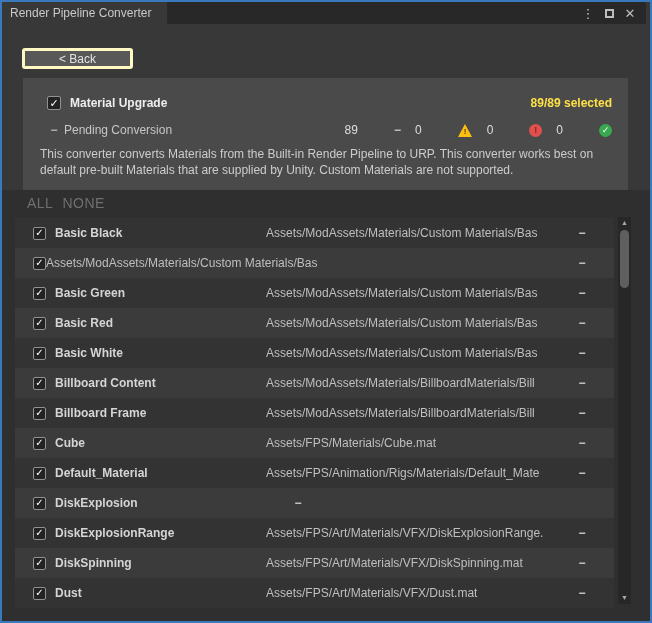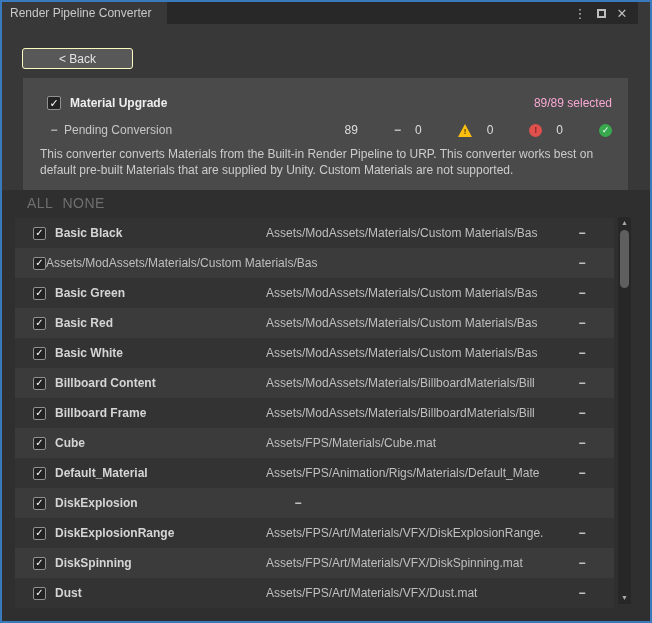--- a/index.html
+++ b/index.html
@@ -6,57 +6,57 @@
   *{box-sizing:border-box;font-family:"Liberation Sans","DejaVu Sans",sans-serif;}
 
   .window{
     position:relative;width:652px;height:623px;
     border:2px solid var(--accent,#3A79BC);
     background:#383838;overflow:hidden;
   }
 
   
   .titlebar{
-    position:absolute;top:0;left:0;right:12px;height:22px;
+    position:absolute;top:0;left:0;right:4px;height:22px;
     background:#282828;display:flex;align-items:stretch;
   }
   .tab{
     width:165px;background:#383838;display:flex;align-items:center;
     padding-left:8px;cursor:default;
   }
   .tab-title{font-size:12px;color:#c9c9c9;white-space:nowrap;}
   .controls{margin-left:auto;display:flex;align-items:center;gap:7px;padding-right:9px;}
   .ctrl{color:#bdbdbd;cursor:pointer;display:flex;align-items:center;justify-content:center;width:14px;height:16px;}
   .ctrl.kebab{font-size:13px;line-height:1;}
   .maxbox{width:9px;height:9px;border:2px solid #bdbdbd;display:inline-block;}
   .ctrl.close{font-size:13px;line-height:1;}
 
   
   .back{
     position:absolute;top:46px;left:20px;width:111px;height:21px;
-    background:#585858;border:1px solid #fef9c3;border-radius:3px;
+    background:#585858;border:3px solid #fef9c3;border-radius:3px;
     color:#e4e4e4;font-size:12px;cursor:pointer;padding:0;
   }
 
   
   .panel{
     position:absolute;top:76px;left:21px;width:605px;height:112px;
     background:#4a4a4a;padding:16px 16px 0 17px;
   }
   .prow{display:flex;align-items:center;height:18px;}
   .prow.first{margin-left:7px;margin-bottom:9px;}
   .prow.second{margin-left:7px;margin-bottom:7px;}
   .cb{
     width:14px;height:14px;background:#232323;border:1px solid #919191;
     border-radius:2px;display:inline-flex;align-items:center;justify-content:center;
     cursor:pointer;flex:none;
   }
   .cb .check{color:#ffffff;font-size:11px;line-height:1;font-weight:bold;}
   .panel-title{margin-left:9px;font-size:12px;font-weight:700;color:#eeeeee;}
-  .sel-count{margin-left:auto;font-size:12px;font-weight:400;color:#f9a8d4;}
+  .sel-count{margin-left:auto;font-size:12px;font-weight:700;color:#fde047;}
   .fold-dash{width:14px;text-align:center;color:#b5b5b5;font-size:12px;font-weight:700;flex:none;}
   .pending-label{margin-left:3px;font-size:12px;color:#c6c6c6;}
   .counters{margin-left:auto;display:flex;align-items:center;font-size:12px;color:#dedede;}
   .counters .cnt{margin-right:4px;}
   .counters .group{display:flex;align-items:center;margin-left:14px;gap:32px;}
   .dash-ic{color:#c9c9c9;font-weight:700;}
   .icon-warn{position:relative;width:15px;height:13px;flex:none;}
   .icon-warn .tri{
     position:absolute;left:0;top:0;width:0;height:0;
     border-left:7.5px solid transparent;border-right:7.5px solid transparent;

